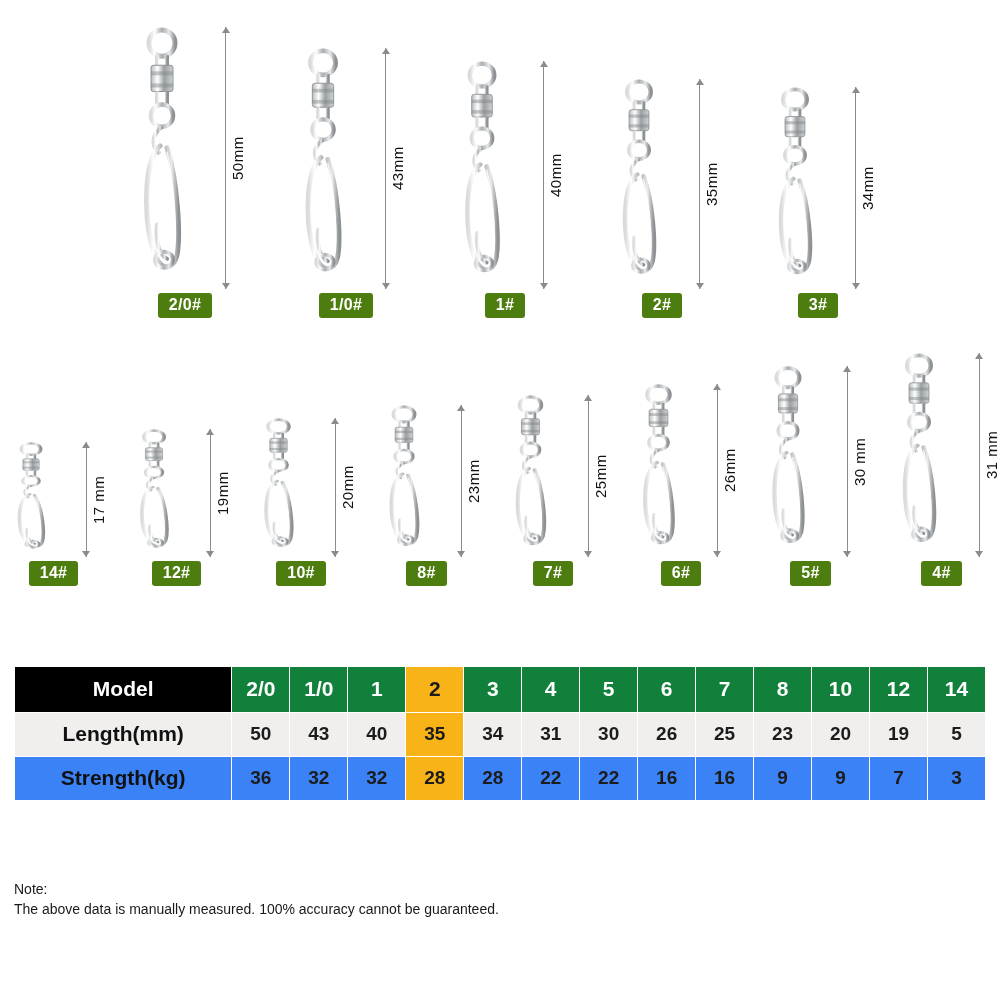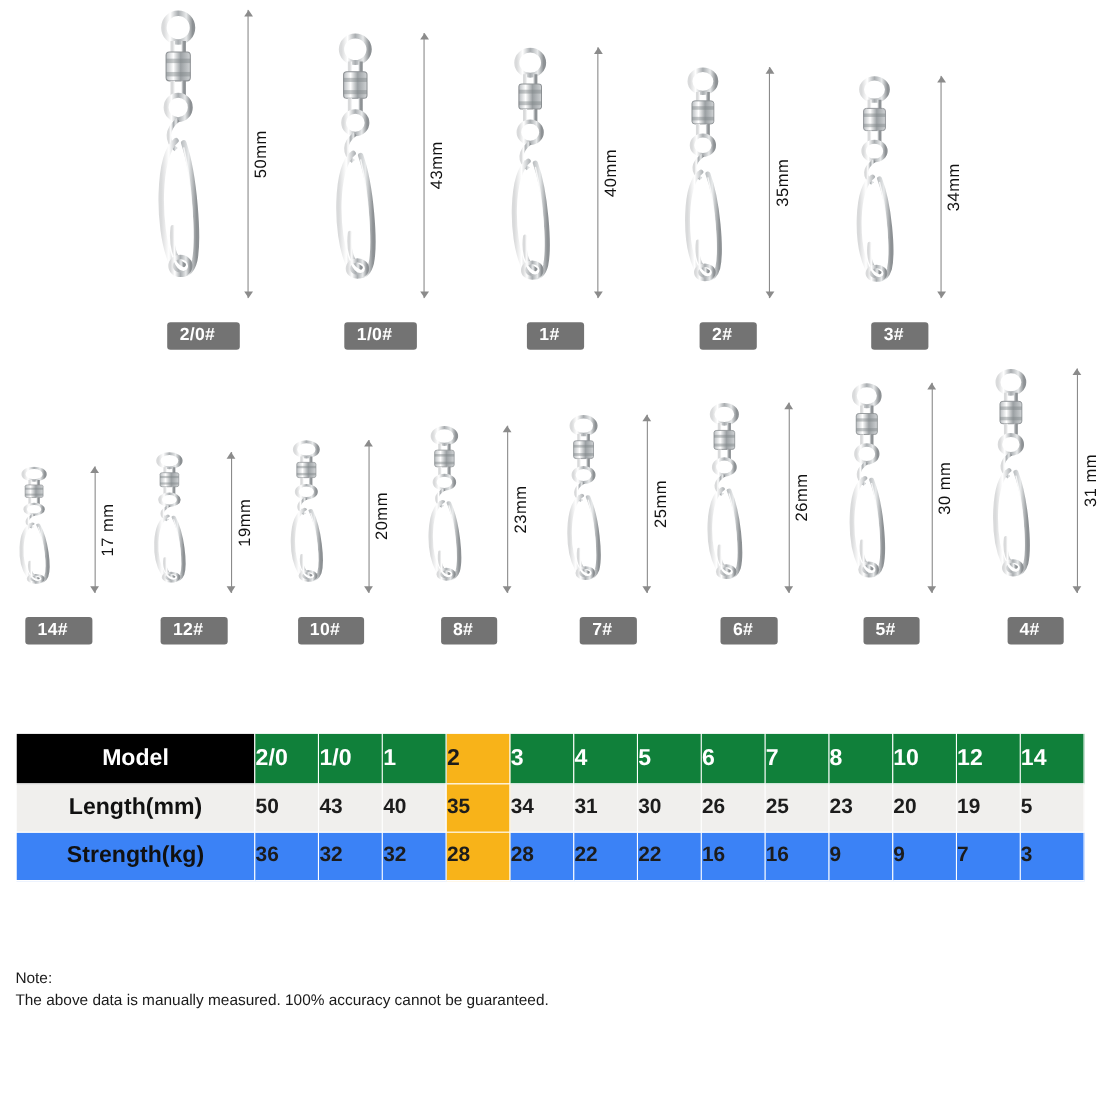--- a/index.html
+++ b/index.html
@@ -87,46 +87,46 @@
     writing-mode: vertical-rl;
     text-orientation: mixed;
     transform: rotate(180deg);
     letter-spacing: 0.5px;
     margin-left: 3px;
     white-space: nowrap;
   }
 
   
   .tag {
-    margin-top: 22px;
-    background: #737373;
+    margin-top: 4px;
+    background: #4d7c0f;
     color: #ffffff;
     font-size: 16px;
     font-weight: bold;
-    padding: 3px 22px 4px 11px;
+    padding: 3px 11px 4px 11px;
     border-radius: 3px;
     letter-spacing: 0.3px;
     line-height: 1.15;
     white-space: nowrap;
   }
 
   
   .table-wrap {
     position: absolute;
     left: 14px;
     top: 666px;
     width: 972px;
   }
   table.spec {
     border-collapse: collapse;
     width: 100%;
     table-layout: fixed;
   }
   table.spec td {
-    text-align: left;
+    text-align: center;
     font-size: 19px;
     font-weight: bold;
     padding: 9px 0 10px 0;
     border: 1px solid #ffffff;
     color: #1c1c1c;
   }
   table.spec tr.hdr td {
     background: #10803a;
     color: #ffffff;
     font-size: 21px;

